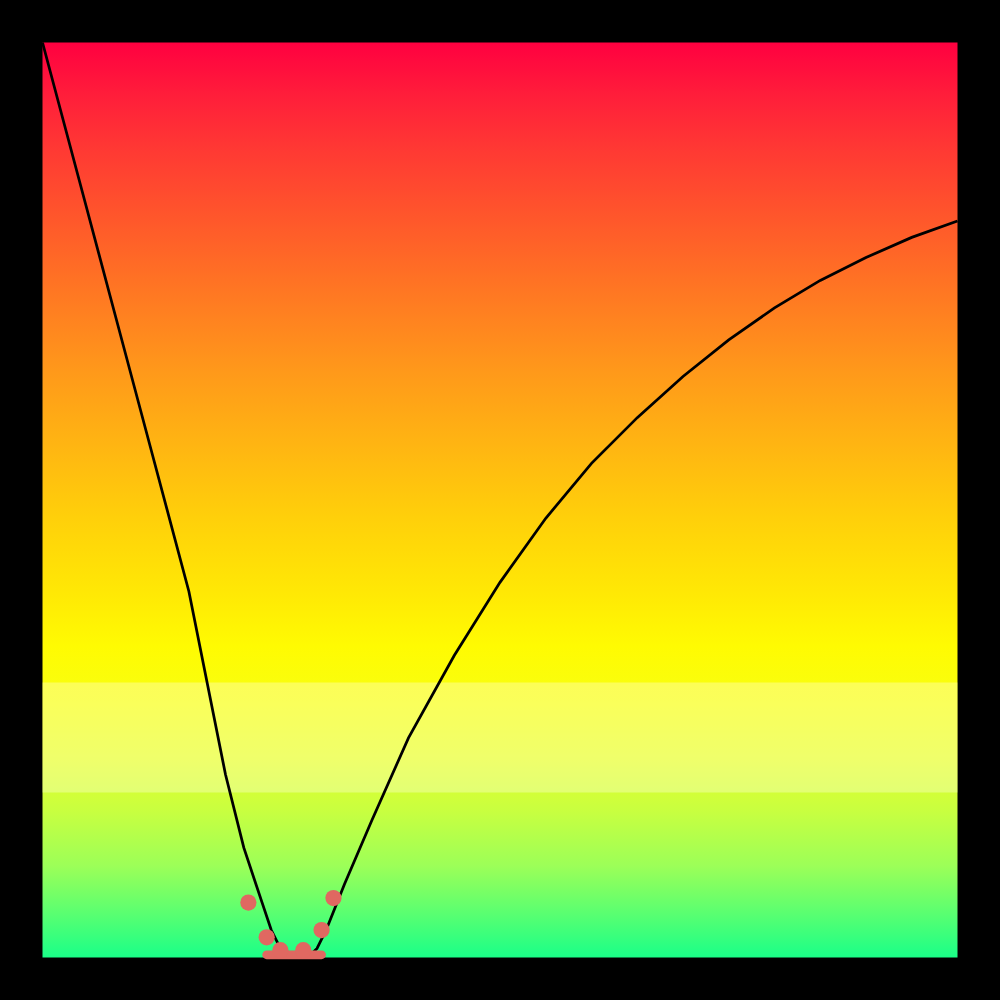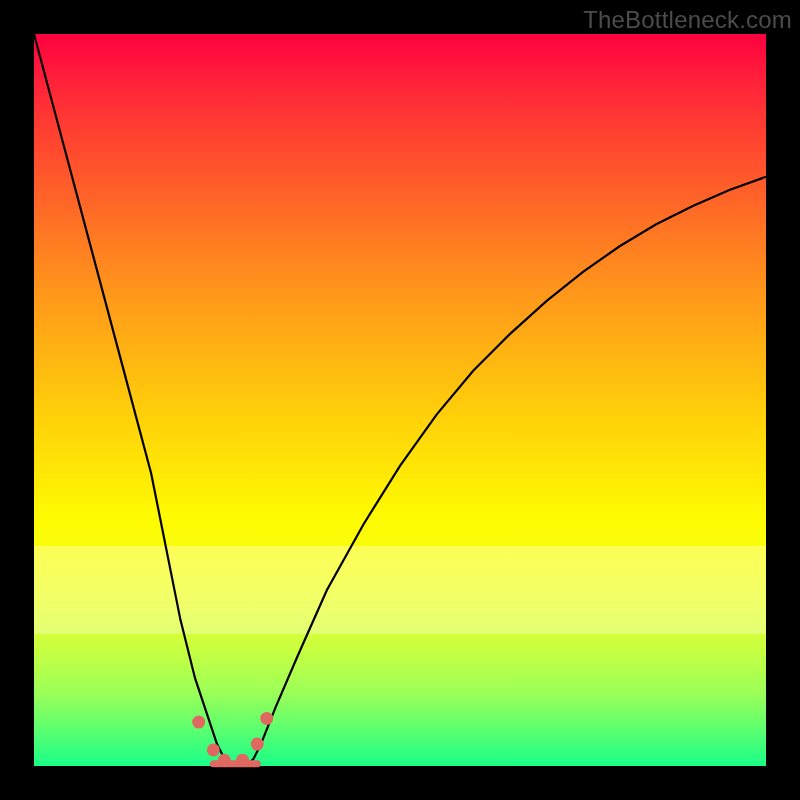--- a/index.html
+++ b/index.html
@@ -83,21 +83,20 @@
     position:absolute;
     left:0;
     width:100%;
     background: rgba(255,255,230,0.35);
   }
 </style>
 </head>
 <body>
 
 <div class="frame">
-  <div class="watermark">TheBottleneck.com</div>
 
   <div class="plot-area">
     <div class="band" style="top:70%; height:12%;"></div>
 
     <svg class="curves" viewBox="0 0 732 732" preserveAspectRatio="none">
       <path id="main-curve" class="curve" d="M 0 0 L 29.28 109.80000000000007 L 58.56 219.60000000000002 L 87.84 329.4 L 117.12 439.2 L 146.4 585.6 L 161.04 644.16 L 175.68 688.08 L 183 710.04 L 190.32 724.68 L 197.64000000000001 732 L 204.96 732 L 212.27999999999997 732 L 219.6 724.68 L 226.92 710.04 L 241.56 673.44 L 263.52 622.2 L 292.8 556.3199999999999 L 329.40000000000003 490.44 L 366 431.88 L 402.6 380.64 L 439.2 336.71999999999997 L 475.8 300.12 L 512.4 267.18 L 549 237.89999999999998 L 585.6 212.27999999999997 L 622.1999999999999 190.32000000000005 L 658.8000000000001 172.01999999999998 L 695.4 155.91599999999994 L 732 142.74"></path>
       <path id="trough-seg" class="trough-line" d="M 179.34 729.804 L 223.26 729.804"></path>
       <g id="marker-group">
           <circle cx="164.70000000000002" cy="688.08" r="6.5" class="marker"></circle>
           <circle cx="179.34" cy="715.896" r="6.5" class="marker"></circle>

